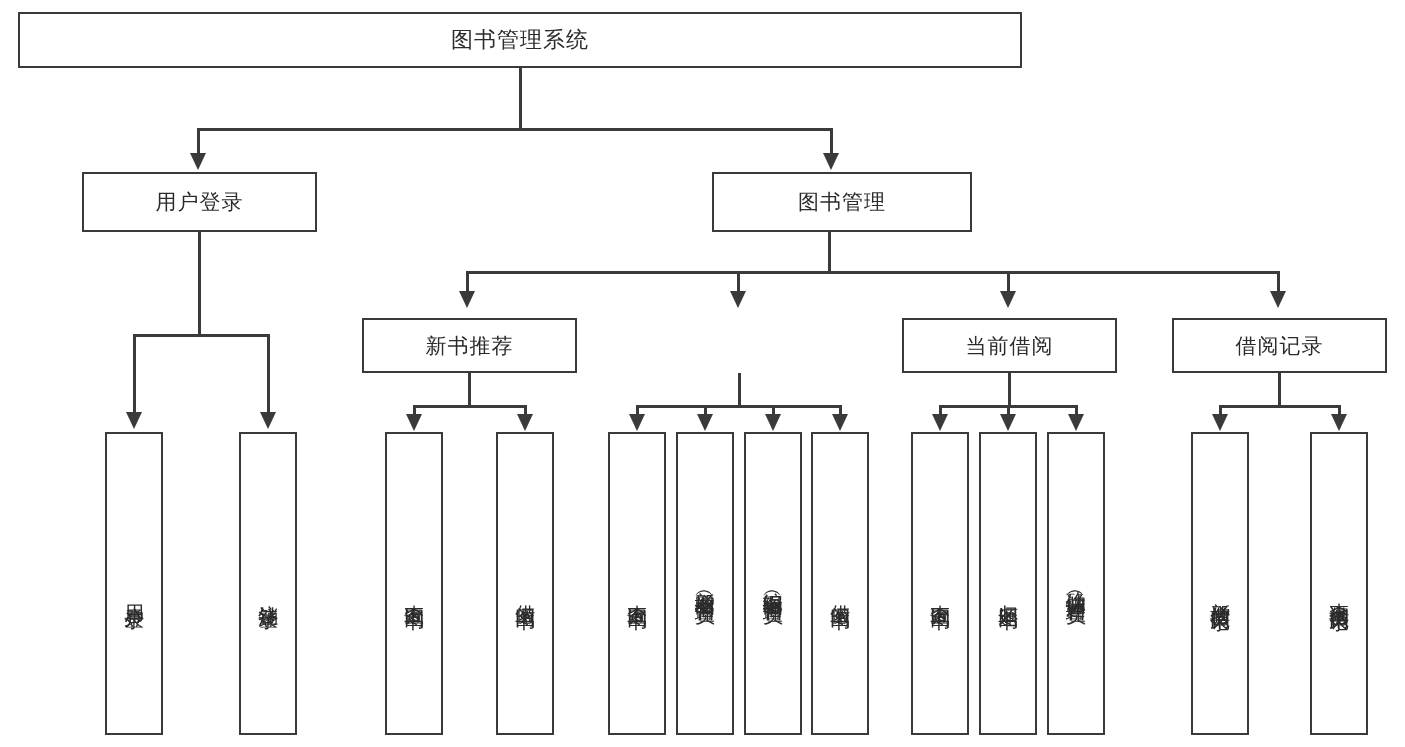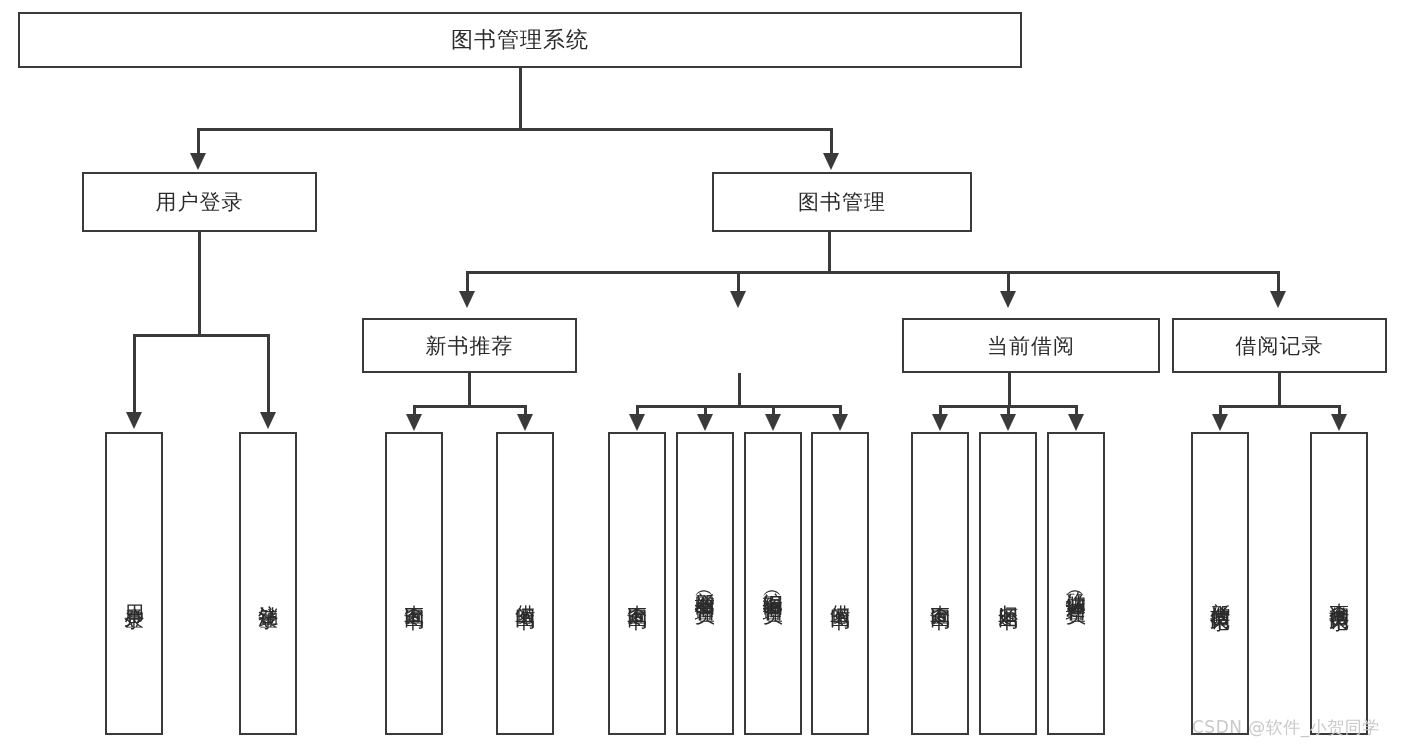--- a/index.html
+++ b/index.html
@@ -110,21 +110,21 @@
   <div class="edge edge-v" style="left:1007px; top:271px; width:3px; height:22px;"></div>
   <div class="edge edge-v" style="left:1277px; top:271px; width:3px; height:22px;"></div>
   <div class="arrow" style="left:459px; top:291px;"></div>
   <div class="arrow" style="left:730px; top:291px;"></div>
   <div class="arrow" style="left:1000px; top:291px;"></div>
   <div class="arrow" style="left:1270px; top:291px;"></div>
 
   <div class="node node-h" style="left:362px; top:318px; width:215px; height:55px;">
     <span>新书推荐</span>
   </div>
-  <div class="node node-h" style="left:902px; top:318px; width:258px; height:55px;">
+  <div class="node node-h" style="left:902px; top:318px; width:215px; height:55px;">
     <span>当前借阅</span>
   </div>
   <div class="node node-h" style="left:1172px; top:318px; width:215px; height:55px;">
     <span>借阅记录</span>
   </div>
 
   <div class="edge edge-v" style="left:468px; top:373px; width:3px; height:35px;"></div>
   <div class="edge edge-h" style="left:413px; top:405px; width:114px; height:3px;"></div>
   <div class="edge edge-v" style="left:413px; top:405px; width:3px; height:12px;"></div>
   <div class="edge edge-v" style="left:524px; top:405px; width:3px; height:12px;"></div>
@@ -195,15 +195,14 @@
     <span class="vtext">确认归还（管理员）</span>
   </div>
 
   <div class="node node-v" style="left:1191px; top:432px; width:58px; height:303px;">
     <span class="vtext">新增借阅记录</span>
   </div>
   <div class="node node-v" style="left:1310px; top:432px; width:58px; height:303px;">
     <span class="vtext">查询借阅记录</span>
   </div>
 
-  <div class="watermark" style="left:1192px; top:716px;">CSDN @软件_小贺同学</div>
 
 </div>
 
 </body></html>

